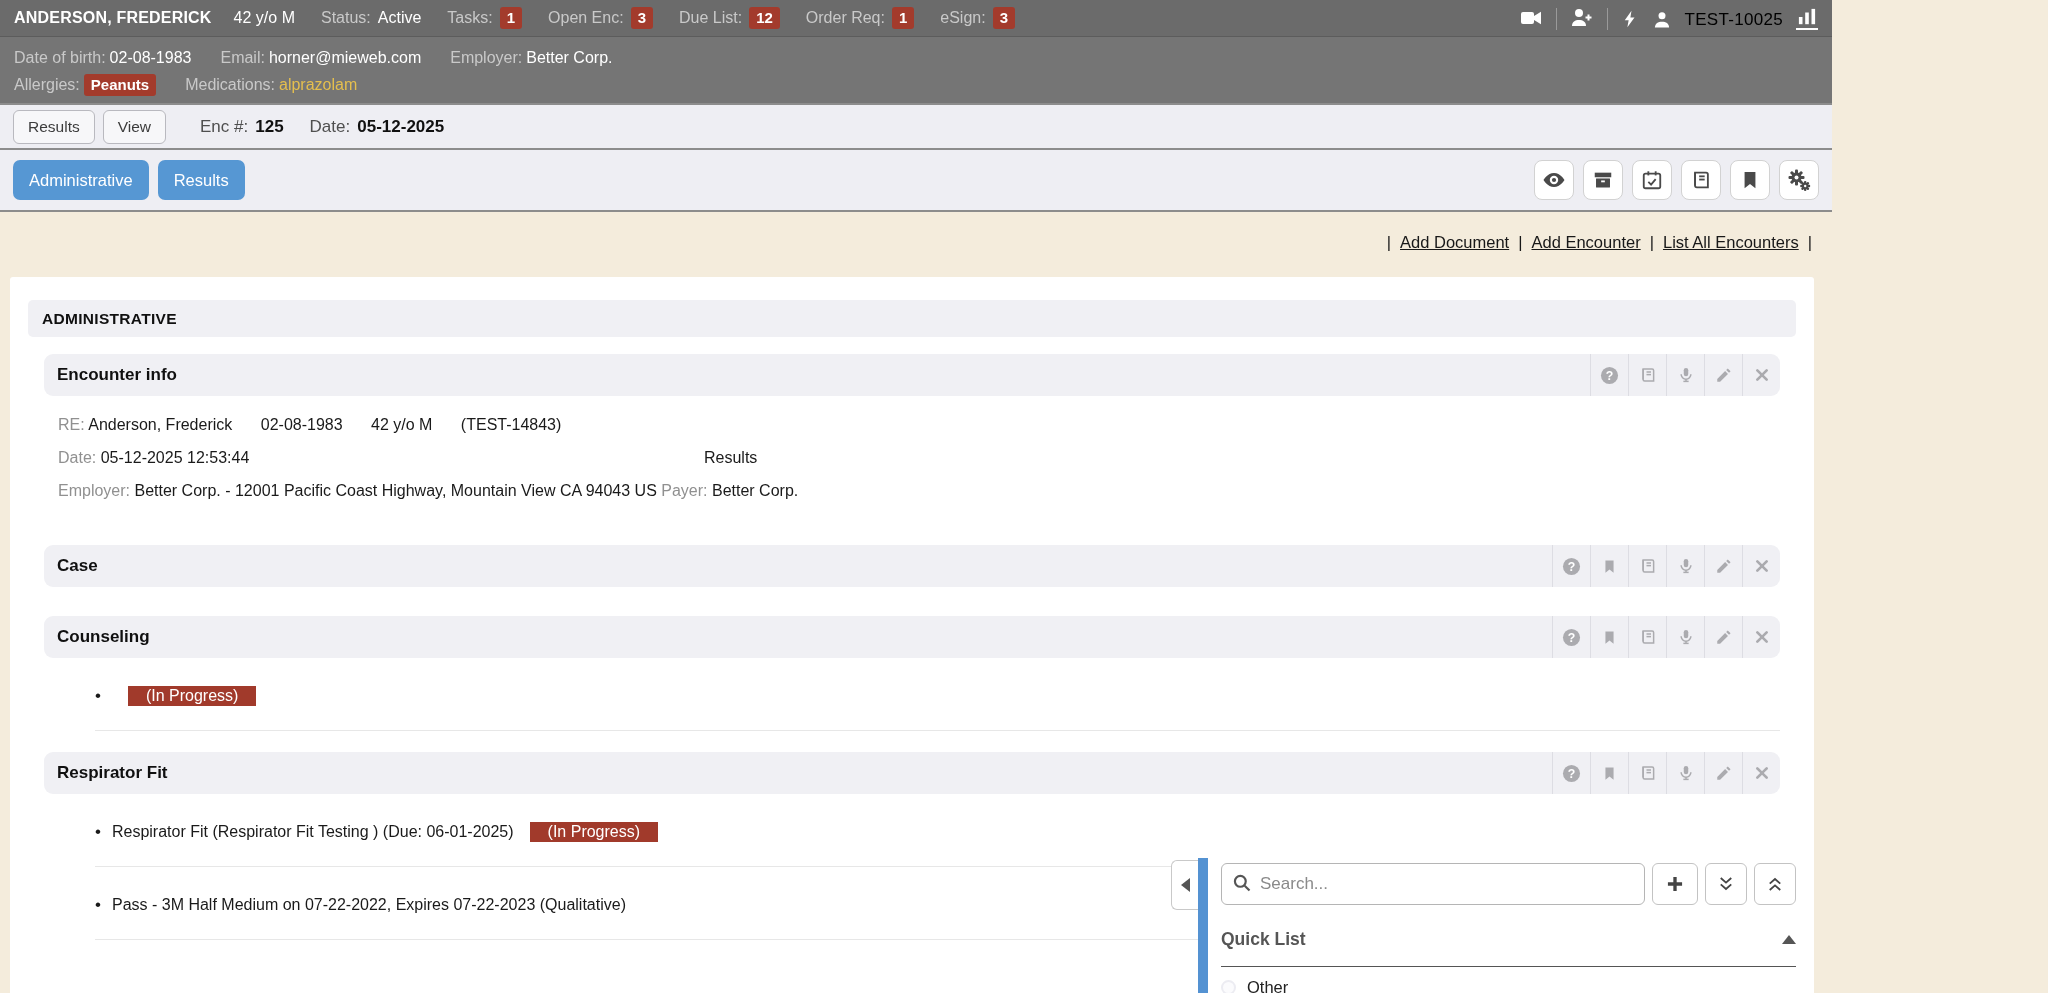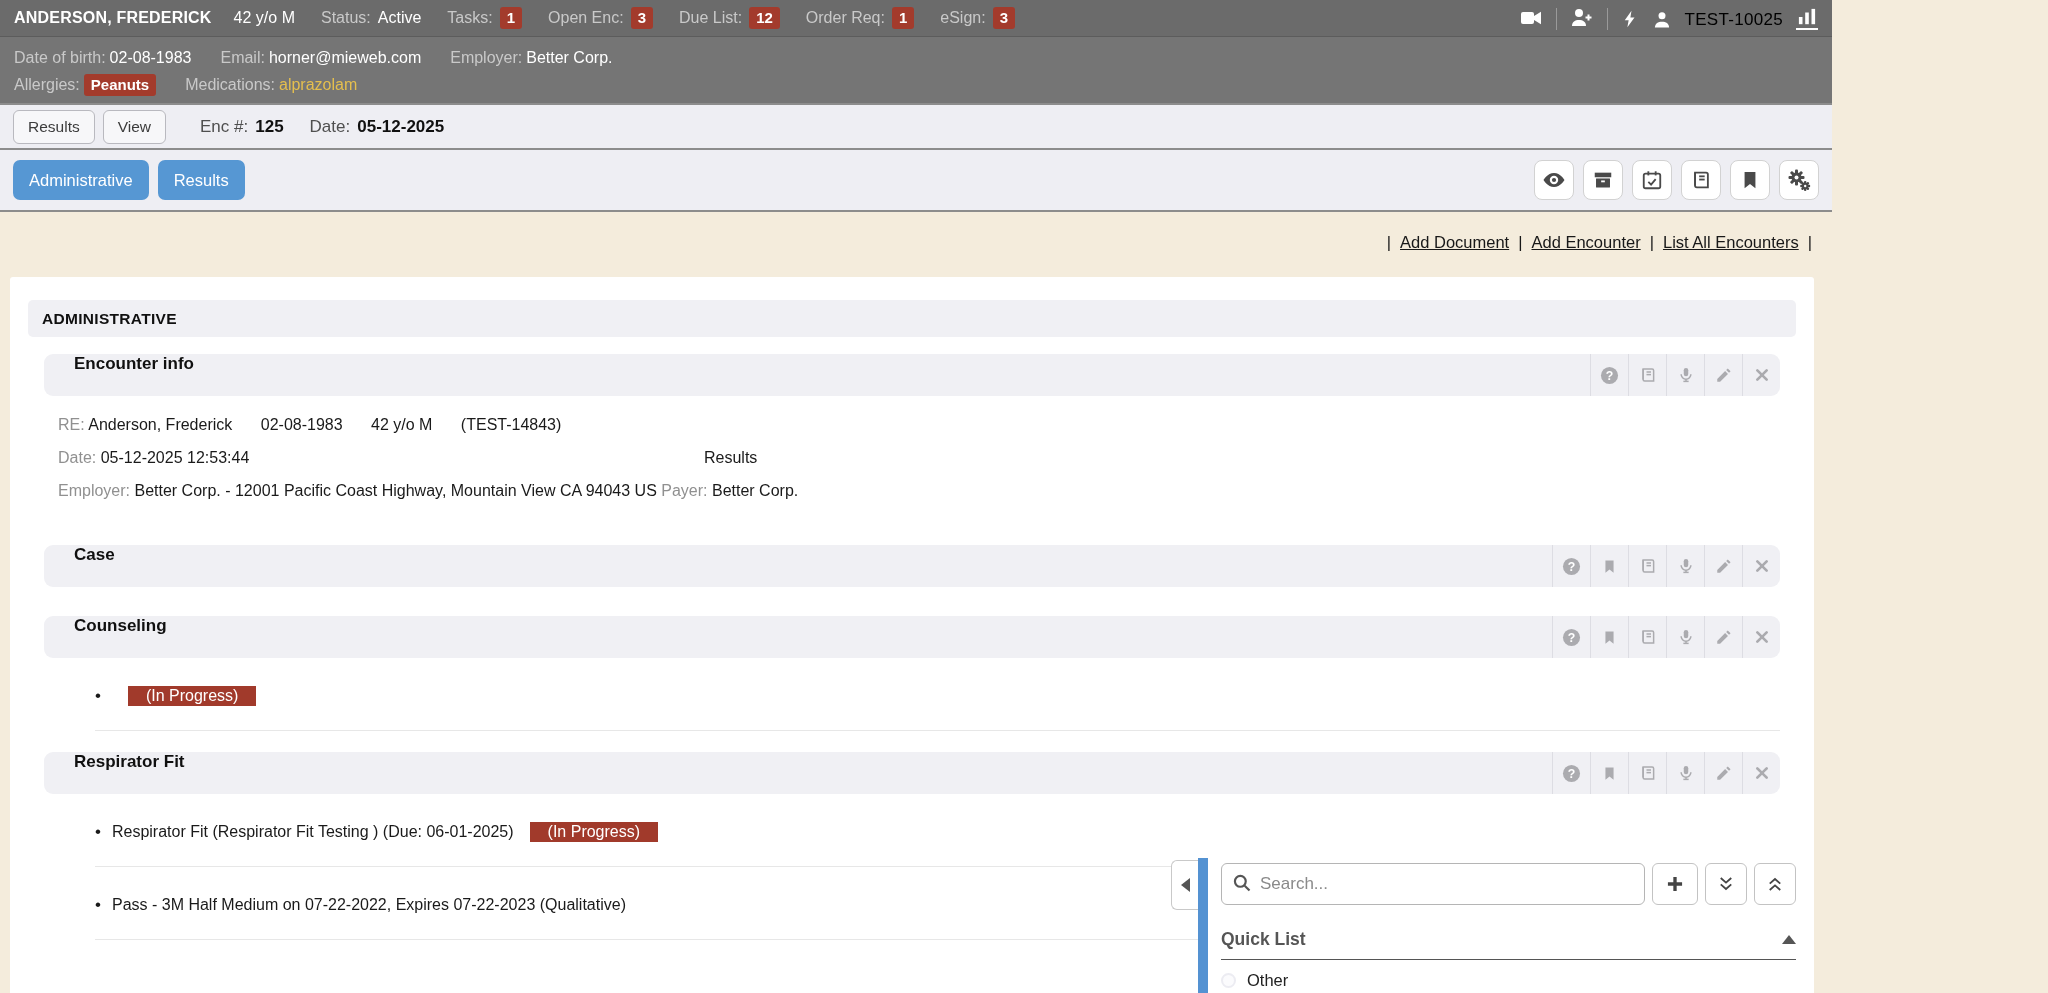--- a/index.html
+++ b/index.html
@@ -53,21 +53,21 @@
 
   .panel { position:absolute; left:10px; right:18px; top:65px; bottom:-20px;
            background:#fff; border-radius:3px; }
 
   .admin-header { margin:23px 18px 0; height:37px; background:#f0f0f4; border-radius:5px;
                   display:flex; align-items:center; padding:0 14px;
                   font-weight:bold; font-size:15.5px; color:#101010; letter-spacing:.3px; }
 
   .section { margin:0 34px; }
   .sec-header { position:relative; height:42px; background:#f0f0f4; border-radius:9px;
-                display:flex; padding:0 30px; }
+                display:flex; align-items:center; padding:0 13px; }
   .sec-title { font-weight:bold; font-size:17px; color:#101010; }
   .sec-icons { position:absolute; right:0; top:0; bottom:0; display:flex; }
   .ic { width:38px; display:flex; align-items:center; justify-content:center;
         border-left:1px solid #dddde3; color:#ababaf; cursor:pointer; }
 
   .mt17 { margin-top:17px; } .mt30 { margin-top:30px; } .mt29 { margin-top:29px; } .mt21 { margin-top:21px; }
 
   .enc-content { position:relative; padding:12px 0 8px 14px; font-size:16px; color:#1a1a1a; }
   .enc-line { line-height:33px; white-space:nowrap; }
   .glbl { color:#909090; }
@@ -92,21 +92,21 @@
   .qp-body { position:absolute; left:37px; top:0; bottom:0; right:0; background:#fff; }
   .qp-row1 { display:flex; align-items:center; gap:7px; padding:5px 18px 12px 13px; }
   .search-wrap { position:relative; width:425px; height:42px; }
   .search-wrap svg { position:absolute; left:11px; top:10px; color:#555; }
   .search-input { width:100%; height:100%; border:1.5px solid #b5b5b5; border-radius:6px;
                   padding:0 10px 0 38px; font-size:17px; font-family:inherit; color:#444; outline:none; }
   .search-input::placeholder { color:#8a8a8a; }
   .qp-btn { height:42px; background:#fff; border:1.5px solid #c3c3c3; border-radius:6px;
             display:flex; align-items:center; justify-content:center; color:#444; cursor:pointer; }
   .w46 { width:46px; } .w42 { width:42px; }
-  .qp-row2 { margin:12px 18px 0 13px; padding-bottom:9px; border-bottom:1.5px solid #555;
+  .qp-row2 { margin:12px 18px 0 13px; padding-bottom:16px; border-bottom:1.5px solid #555;
              display:flex; justify-content:space-between; align-items:center; }
   .qp-title { font-weight:bold; font-size:17.5px; color:#555; }
   .tri-up { width:0; height:0; border-left:7px solid transparent; border-right:7px solid transparent;
             border-bottom:9px solid #555; }
   .qp-row3 { margin:11px 18px 0 13px; display:flex; align-items:center; gap:11px;
              font-size:16.5px; color:#222; padding-bottom:12px; border-bottom:1px solid #f2f2f2; cursor:pointer; }
   .radio { width:15px; height:15px; border-radius:50%; border:2px solid #ececf2; background:#fbfbfd; }
 </style>
 </head>
 <body>

